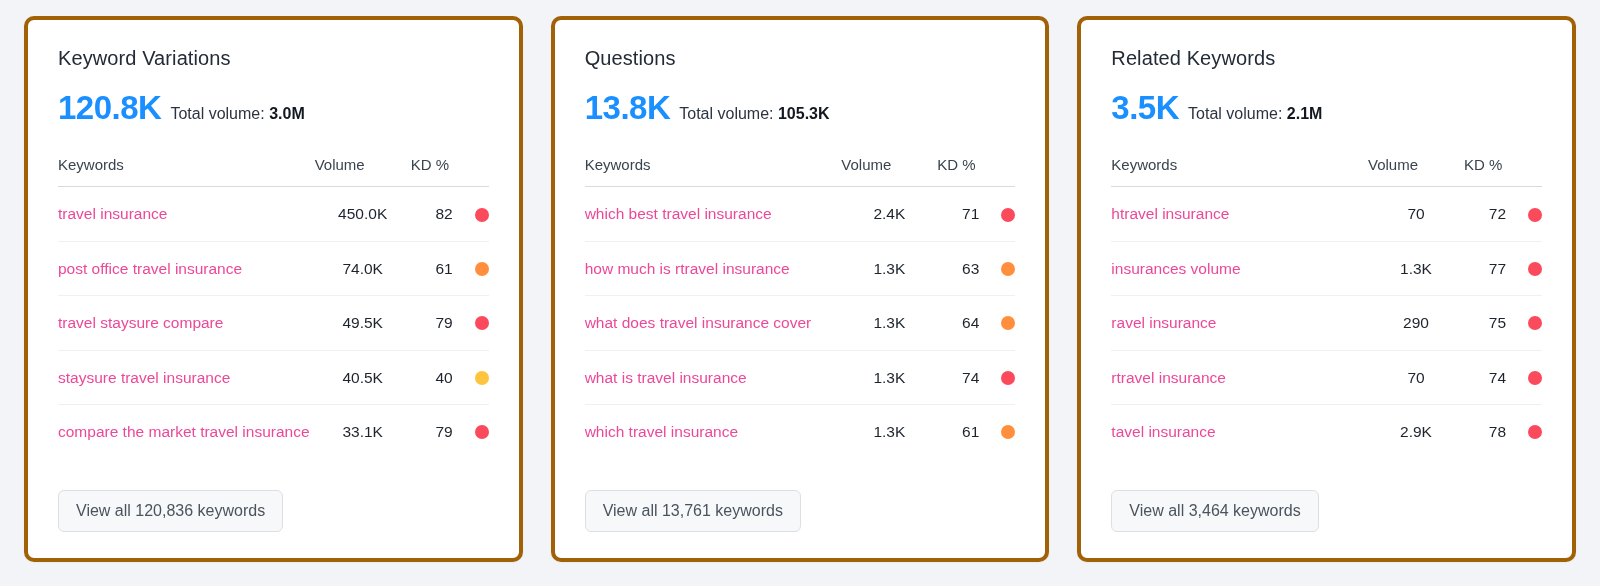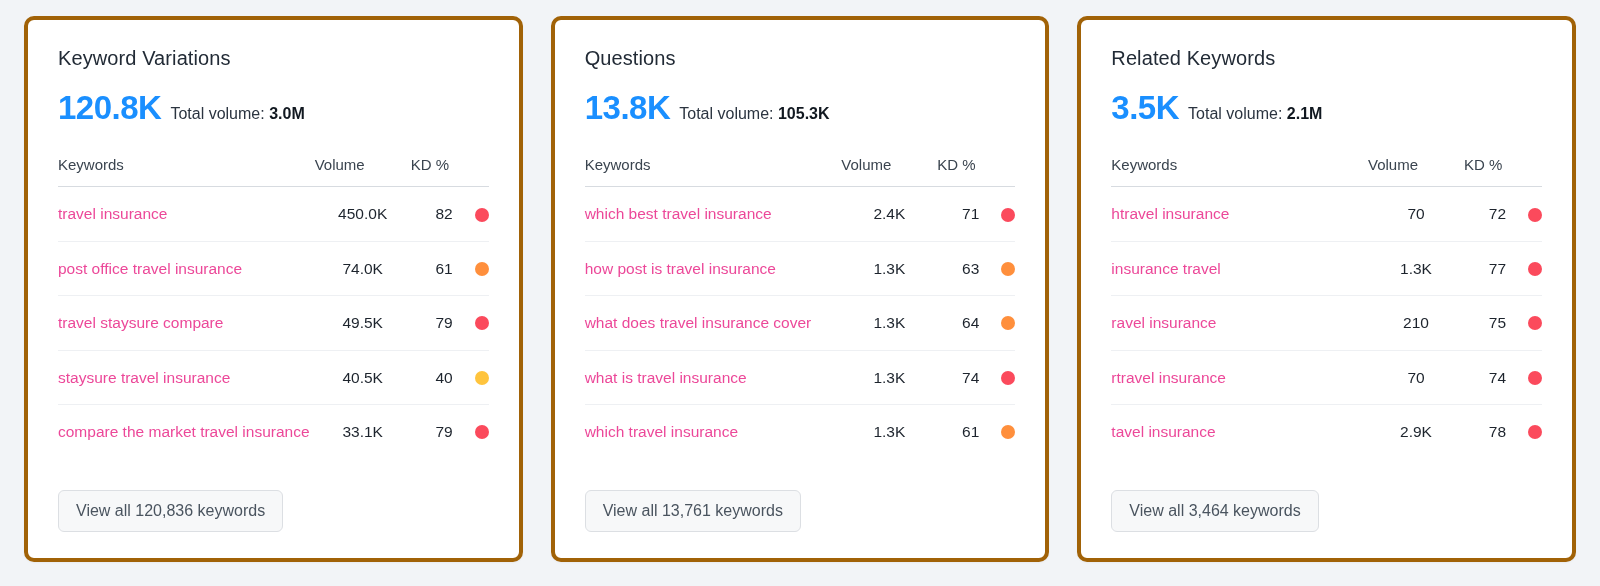--- a/index.html
+++ b/index.html
@@ -224,21 +224,21 @@
         <tbody>
           <tr>
             <td class="cell-kw"><a href="#">which best travel insurance</a></td>
             <td class="cell-vol">2.4K</td>
             <td class="cell-kd"><span class="kd-wrap">
                 <span>71</span>
                 <span class="kd-dot" style="background: rgb(251, 74, 92);"></span>
               </span></td>
           </tr>
           <tr>
-            <td class="cell-kw"><a href="#">how post is travel insurance</a></td>
+            <td class="cell-kw"><a href="#">how much is rtravel insurance</a></td>
             <td class="cell-vol">1.3K</td>
             <td class="cell-kd"><span class="kd-wrap">
                 <span>63</span>
                 <span class="kd-dot" style="background: rgb(255, 143, 60);"></span>
               </span></td>
           </tr>
           <tr>
             <td class="cell-kw"><a href="#">what does travel insurance cover</a></td>
             <td class="cell-vol">1.3K</td>
             <td class="cell-kd"><span class="kd-wrap">
@@ -283,30 +283,30 @@
         <tbody>
           <tr>
             <td class="cell-kw"><a href="#">htravel insurance</a></td>
             <td class="cell-vol">70</td>
             <td class="cell-kd"><span class="kd-wrap">
                 <span>72</span>
                 <span class="kd-dot" style="background: rgb(251, 74, 92);"></span>
               </span></td>
           </tr>
           <tr>
-            <td class="cell-kw"><a href="#">insurance travel</a></td>
+            <td class="cell-kw"><a href="#">insurances volume</a></td>
             <td class="cell-vol">1.3K</td>
             <td class="cell-kd"><span class="kd-wrap">
                 <span>77</span>
                 <span class="kd-dot" style="background: rgb(251, 74, 92);"></span>
               </span></td>
           </tr>
           <tr>
             <td class="cell-kw"><a href="#">ravel insurance</a></td>
-            <td class="cell-vol">210</td>
+            <td class="cell-vol">290</td>
             <td class="cell-kd"><span class="kd-wrap">
                 <span>75</span>
                 <span class="kd-dot" style="background: rgb(251, 74, 92);"></span>
               </span></td>
           </tr>
           <tr>
             <td class="cell-kw"><a href="#">rtravel insurance</a></td>
             <td class="cell-vol">70</td>
             <td class="cell-kd"><span class="kd-wrap">
                 <span>74</span>

